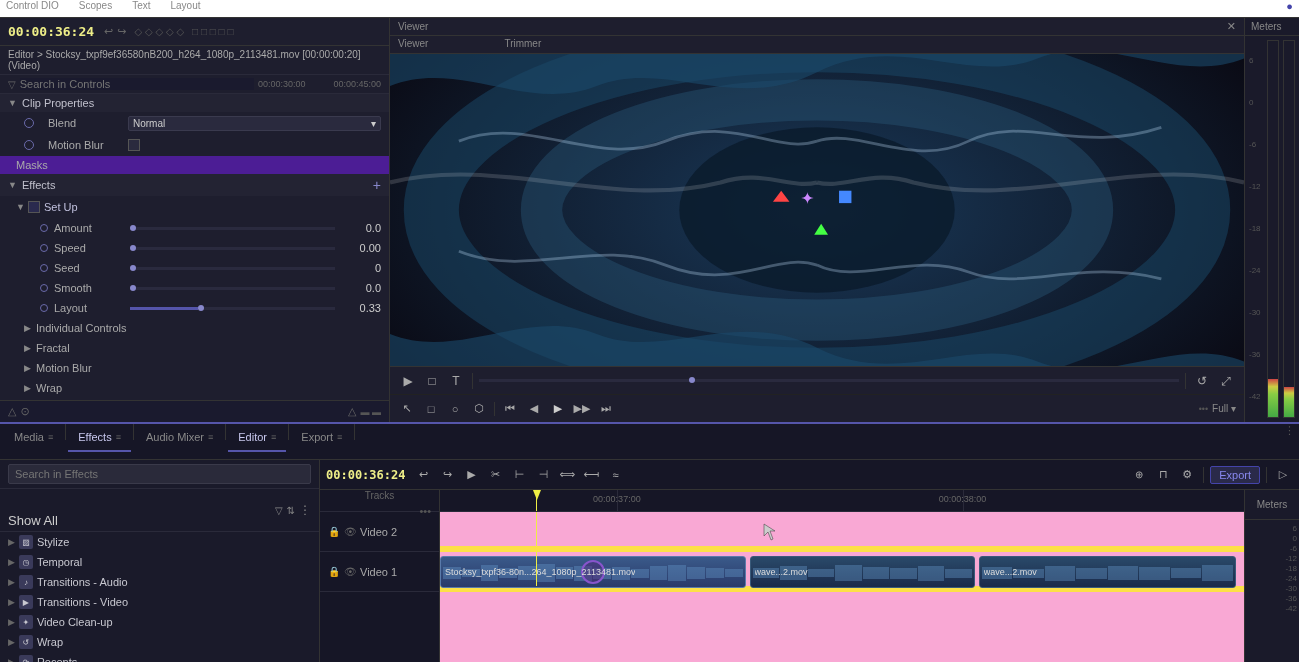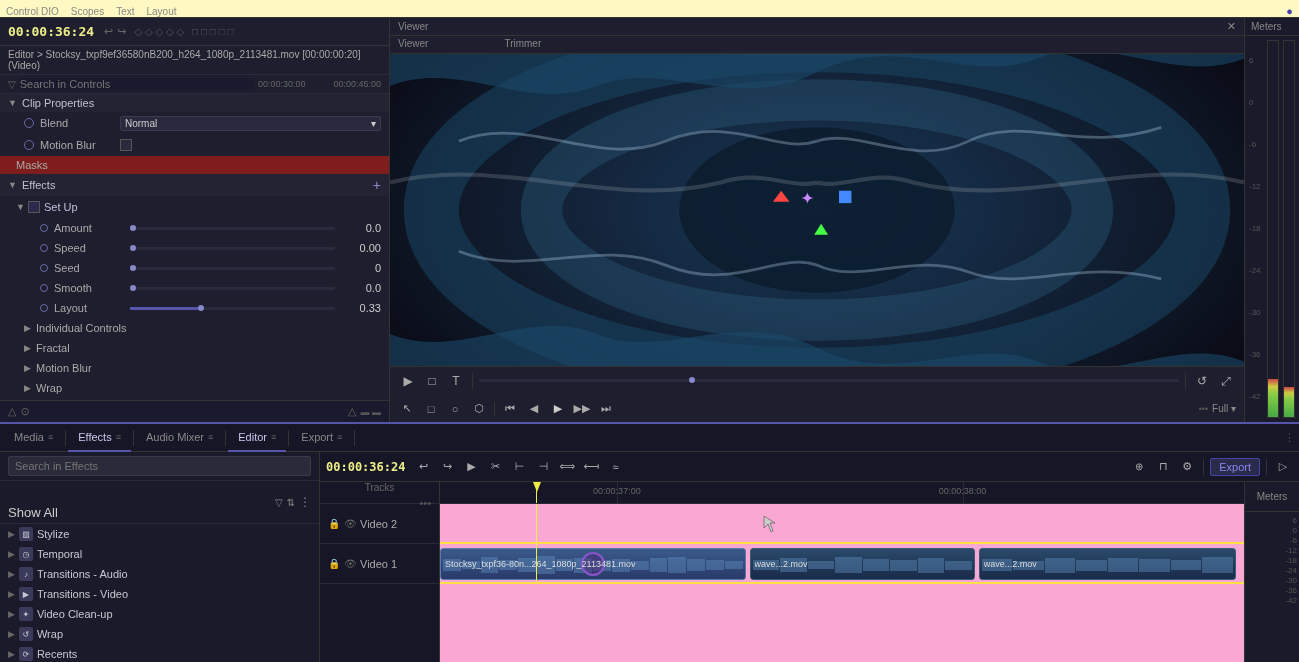--- a/index.html
+++ b/index.html
@@ -11,26 +11,26 @@
       width: 1299px;
       height: 662px;
       overflow: hidden;
       display: flex;
       flex-direction: column;
     }
 
     
     .top-bar {
       display: flex;
-      background: #fef9c3;
+      background: #ffffff;
       border-bottom: 1px solid #333;
       height: 18px;
-      align-items: flex-end;
+      align-items: flex-start;
       padding: 0 6px;
-      gap: 12px;
+      gap: 20px;
       flex-shrink: 0;
     }
     .top-bar span {
       font-size: 10px;
       color: #888;
       cursor: pointer;
     }
 
     
     .main-area {
@@ -106,20 +106,21 @@
     .prop-row {
       display: flex;
       align-items: center;
       padding: 2px 8px 2px 24px;
       height: 22px;
     }
     .prop-row .prop-label {
       width: 80px;
       color: #aaa;
       font-size: 11px;
+      margin-left: 8px;
     }
     .prop-row .prop-dropdown {
       flex: 1;
       background: #2a2a3e;
       border: 1px solid #3a3a4e;
       color: #ccc;
       font-size: 10px;
       padding: 1px 4px;
       display: flex;
       align-items: center;
@@ -131,21 +132,21 @@
       width: 12px;
       height: 12px;
       border: 1px solid #555;
       background: #2a2a3e;
     }
 
     .mask-header {
       padding: 3px 8px 3px 16px;
       color: #aaa;
       font-size: 11px;
-      background: #7f1d1d;
+      background: #4c1d95;
     }
 
     .effect-group {
       padding: 0;
     }
     .effect-header {
       display: flex;
       align-items: center;
       padding: 2px 8px 2px 16px;
       height: 22px;
@@ -371,22 +372,21 @@
       background: #1a1a2a;
       border-top: 2px solid #5555aa;
       display: flex;
       flex-direction: column;
       flex-shrink: 0;
     }
 
     
     .tab-bar {
       display: flex;
-      align-items: center;
-      height: 28px;
+      height: 36px;
       background: #161626;
       border-bottom: 1px solid #333;
       padding: 0 4px;
       flex-shrink: 0;
     }
     .tab-item {
       display: flex;
       align-items: center;
       padding: 4px 10px;
       height: 28px;
@@ -615,21 +615,21 @@
       top: 0;
       width: 8px;
       height: 10px;
       background: #eeee44;
       left: -3.5px;
       clip-path: polygon(50% 100%, 0 0, 100% 0);
     }
 
     .track-row {
       height: 40px;
-      border-bottom: 2px solid #fde047;
+      border-bottom: 6px solid #fde047;
       position: relative;
     }
     .clip-block {
       position: absolute;
       top: 4px;
       height: 32px;
       border-radius: 3px;
       overflow: hidden;
       display: flex;
       align-items: center;

